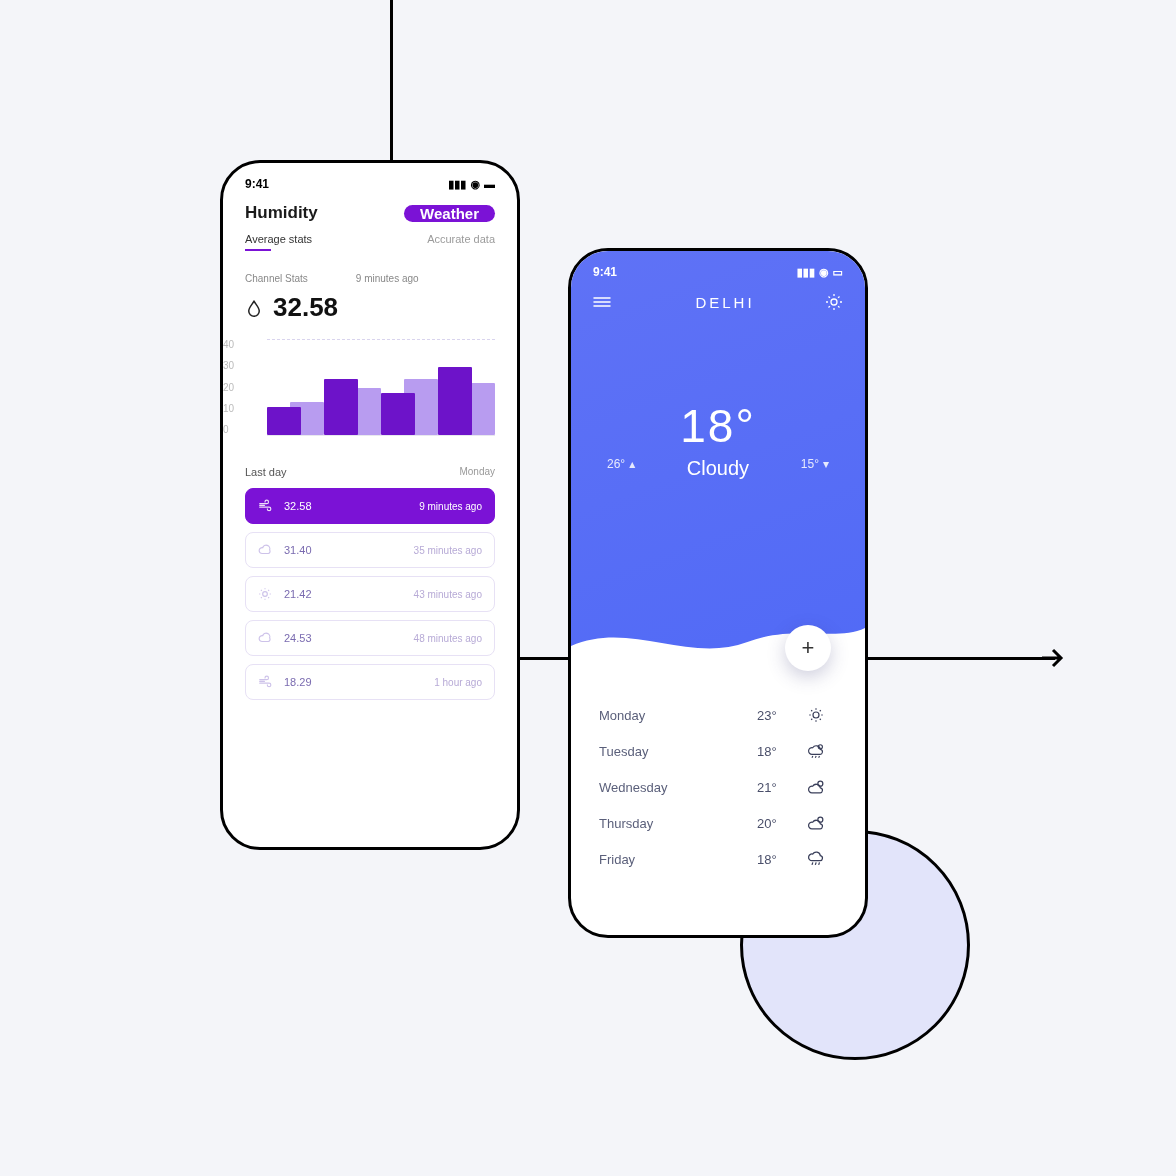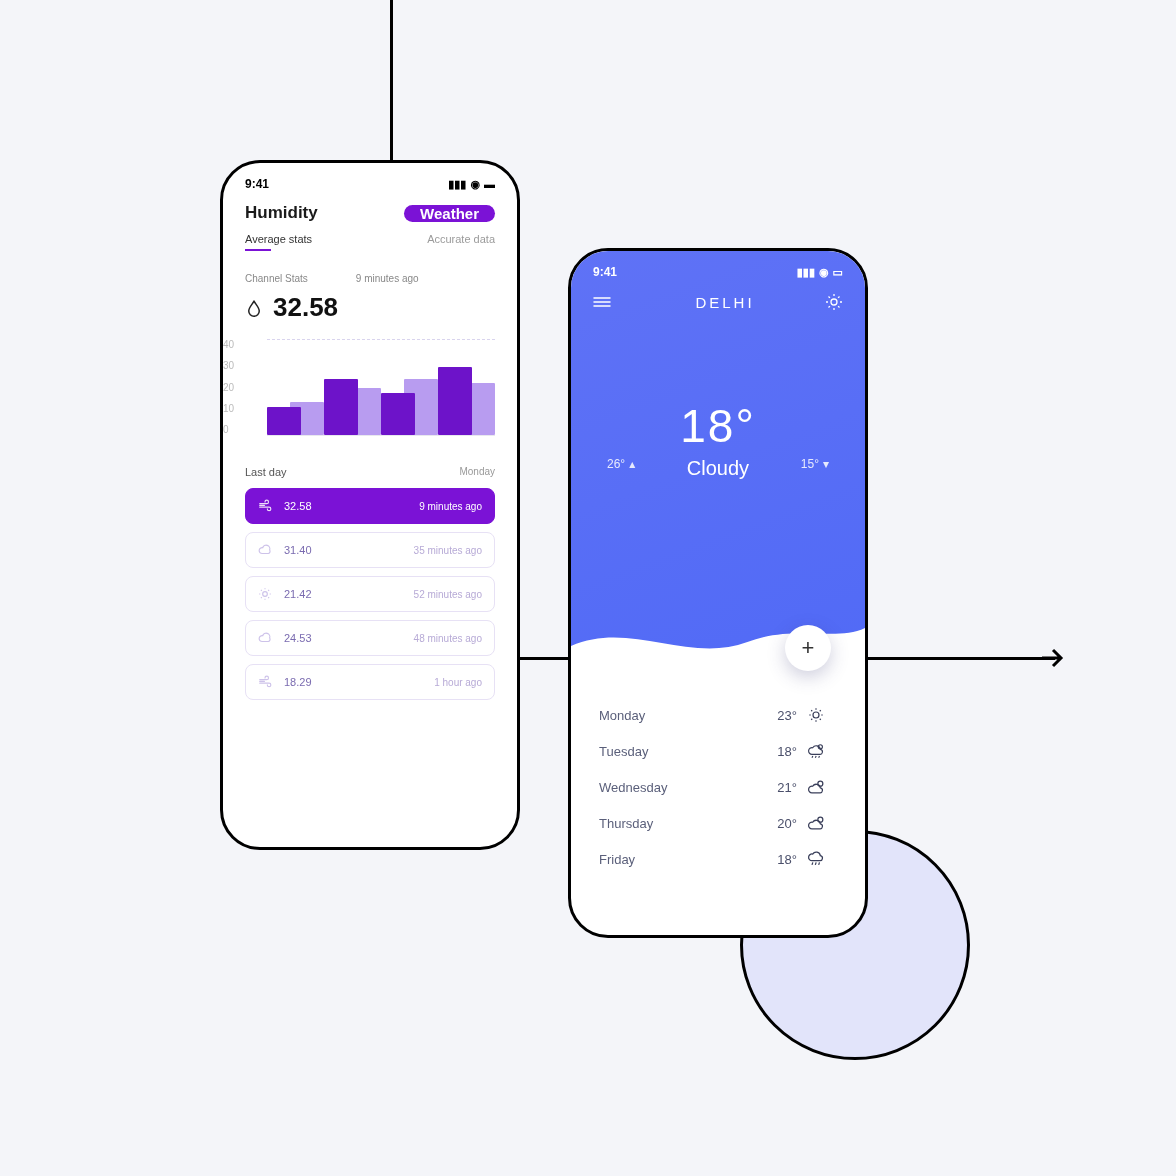--- a/index.html
+++ b/index.html
@@ -70,21 +70,21 @@
   .p2-temp { font-size:46px; font-weight:200; letter-spacing:2px; }
   .p2-cond-row { display:flex; justify-content:space-between; align-items:flex-start; padding:4px 36px 0; font-size:13px; font-weight:300; }
   .p2-cond { font-size:20px; font-weight:300; }
   .hi, .lo { font-size:12px; opacity:.85; display:flex; align-items:center; gap:4px; }
   .wave { position:absolute; bottom:-1px; left:0; width:100%; height:56px; }
   .fab { position:absolute; right:34px; bottom:-4px; width:46px; height:46px; border-radius:50%; background:#fff; box-shadow:0 6px 18px rgba(60,60,120,.25); display:flex; align-items:center; justify-content:center; font-size:22px; color:#333; font-weight:300; z-index:3; }
 
   .forecast { padding:30px 28px 0; }
   .fc-row { display:flex; align-items:center; padding:9px 0; font-size:13px; color:#5a5f7a; }
   .fc-day { flex:1; font-weight:400; }
-  .fc-temp { width:40px; text-align:right; color:#4a4f6a; }
+  .fc-temp { width:40px; color:#4a4f6a; }
   .fc-icon { width:30px; text-align:right; color:#3a3f5a; margin-left:10px; }
 
   svg { display:block; }
 </style>
 </head>
 <body>
 
 <div class="bg-line-v"></div>
 <div class="bg-circle"></div>
 <div class="bg-line-h"></div>
@@ -176,21 +176,21 @@
         <span class="r-time">35 minutes ago</span>
       </div>
       <div class="row">
         <span class="r-icon">
           <svg width="14" height="14" viewBox="0 0 24 24">
             <circle cx="12" cy="12" r="4" fill="none" stroke="currentColor" stroke-width="2"></circle>
             <path d="M12 2v2M12 20v2M2 12h2M20 12h2M5 5l1.5 1.5M17.5 17.5L19 19M5 19l1.5-1.5M17.5 6.5L19 5" stroke="currentColor" stroke-width="2"></path>
           </svg>
         </span>
         <span class="r-val">21.42</span>
-        <span class="r-time">52 minutes ago</span>
+        <span class="r-time">43 minutes ago</span>
       </div>
       <div class="row">
         <span class="r-icon">
           <svg width="14" height="14" viewBox="0 0 24 24">
             <path d="M7 18a5 5 0 1 1 1-9.9A6 6 0 0 1 20 12a4 4 0 0 1-2 6H7z" fill="none" stroke="currentColor" stroke-width="2"></path>
           </svg>
         </span>
         <span class="r-val">24.53</span>
         <span class="r-time">48 minutes ago</span>
       </div>

